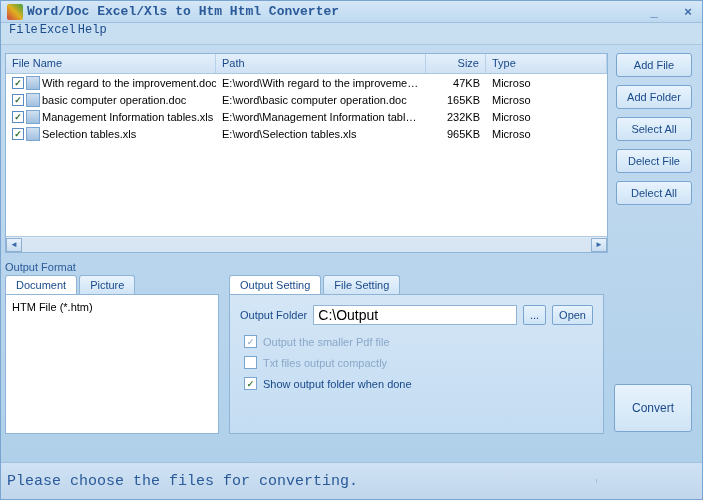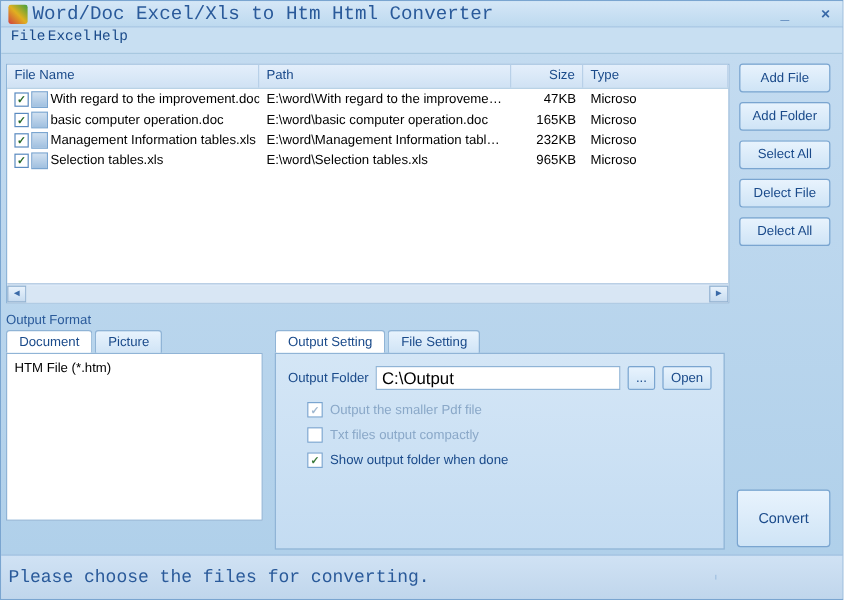--- a/index.html
+++ b/index.html
@@ -1,20 +1,20 @@
 <!DOCTYPE html>
 <html><head>
 <meta charset="utf-8">
 <style>
 * { box-sizing: border-box; margin: 0; padding: 0; }
 body { font-family: Tahoma, Arial, sans-serif; font-size: 11px; background: #fff; width: 703px; height: 500px; overflow: hidden; }
 .window { width: 703px; height: 500px; background: linear-gradient(#c8dff2, #b8d4ec); border: 1px solid #7aa5d0; display: flex; flex-direction: column; }
 .titlebar { height: 22px; background: linear-gradient(#d5e7f7, #bdd9ef); display: flex; align-items: center; padding: 0 6px; border-bottom: 1px solid #a0c0e0; }
 .titlebar .app-icon { width: 16px; height: 16px; margin-right: 4px; background: linear-gradient(45deg,#d04040,#e0b020,#40a040); border-radius: 2px; }
-.titlebar .title { color: #2a5a9a; font-weight: normal; font-family: "Courier New", monospace; font-size: 16px; }
+.titlebar .title { color: #2a5a9a; font-weight: bold; font-family: "Courier New", monospace; font-size: 13px; }
 .titlebar .win-controls { margin-left: auto; display: flex; gap: 18px; }
 .titlebar .win-controls span { width: 16px; height: 16px; display: flex; align-items: center; justify-content: center; color: #3a6aa8; font-weight: bold; font-size: 13px; cursor: pointer; }
 .menubar { height: 22px; background: #c8dff2; display: flex; align-items: flex-start; padding: 0 8px; gap: 2px; border-bottom: 1px solid #a8c8e0; }
 .menubar .menu-item { color: #1a4a8a; font-family: "Courier New", monospace; font-size: 12px; cursor: pointer; }
 .main-area { flex: 1; padding: 8px 10px 0 4px; display: flex; flex-direction: column; background: linear-gradient(#c3dbf0, #b0d0ea); }
 .top-row { display: flex; gap: 8px; height: 200px; }
 .file-panel { flex: 1; background: #fff; border: 1px solid #8fb5d8; display: flex; flex-direction: column; }
 .file-header { display: flex; background: linear-gradient(#e4effb, #d0e2f4); border-bottom: 1px solid #a8c8e0; height: 20px; font-size: 11px; color: #1a4a8a; }
 .file-header .col { padding: 3px 6px; border-right: 1px solid #b8d0e8; }
 .col-name { width: 210px; }
@@ -35,26 +35,26 @@
 .output-section { margin-top: 8px; }
 .fieldset-label { color: #2a5a9a; font-size: 11px; margin-bottom: 2px; display: block; }
 .bottom-row { display: flex; gap: 10px; }
 .left-panel { width: 214px; }
 .tabs { display: flex; }
 .tab { padding: 3px 10px; background: linear-gradient(#e8f3fd,#d0e4f6); border: 1px solid #90b4d6; border-bottom: none; font-size: 11px; color: #1a4a8a; cursor: pointer; border-radius: 3px 3px 0 0; margin-right: 2px; }
 .tab.active { background: #fff; }
 .tab-body { background: #fff; border: 1px solid #90b4d6; height: 140px; padding: 6px; font-size: 11px; }
 .mid-panel { flex: 1; }
 .mid-tabs { display: flex; }
-.mid-body { background: linear-gradient(#d4e6f6,#c4dcf2); border: 1px solid #90b4d6; height: 164px; padding: 10px 10px; }
+.mid-body { background: linear-gradient(#d4e6f6,#c4dcf2); border: 1px solid #90b4d6; height: 140px; padding: 10px 10px; }
 .folder-row { display: flex; align-items: center; gap: 6px; margin-bottom: 10px; }
 .folder-row label { color: #1a4a8a; font-size: 11px; }
 .folder-row input[type=text] { flex: 1; height: 20px; border: 1px solid #90b4d6; padding: 0 4px; font-size: 14px; background: #fff; }
 .small-btn { height: 20px; padding: 0 6px; background: linear-gradient(#e8f3fd,#cfe4f6); border: 1px solid #7aa5d0; border-radius: 2px; font-size: 11px; color: #1a4a8a; cursor: pointer; }
-.check-row { display: flex; align-items: center; gap: 6px; margin: 8px 16px; font-size: 11px; }
+.check-row { display: flex; align-items: center; gap: 6px; margin: 8px 4px; font-size: 11px; }
 .check-row.disabled { color: #8aa8c8; }
 .check-row.enabled { color: #1a4a8a; }
 .chk2 { width: 13px; height: 13px; border: 1px solid #7aa5d0; background: #fff; display: inline-flex; align-items: center; justify-content: center; font-size: 9px; font-weight: bold; }
 .chk2.checked::after { content: "✓"; color: #3a7a3a; }
 .chk2.checked.dis::after { color: #a0b8d0; }
 .right-panel { width: 78px; display: flex; align-items: flex-end; }
 .convert-btn { width: 78px; height: 48px; background: linear-gradient(#e8f3fd,#cfe4f6); border: 1px solid #7aa5d0; border-radius: 3px; color: #1a4a8a; font-size: 12px; display: flex; align-items: center; justify-content: center; cursor: pointer; margin-bottom: 2px; }
 .statusbar { height: 37px; background: linear-gradient(#d0e2f4,#c0d6ec); border-top: 1px solid #a0c0e0; display: flex; align-items: center; padding: 16px 6px; font-family: "Courier New", monospace; font-size: 15px; color: #2a5a9a; margin-top: auto; }
 .statusbar .sep { margin-left: auto; width: 100px; border-left: 1px solid #a0c0e0; height: 100%; }
 </style>

